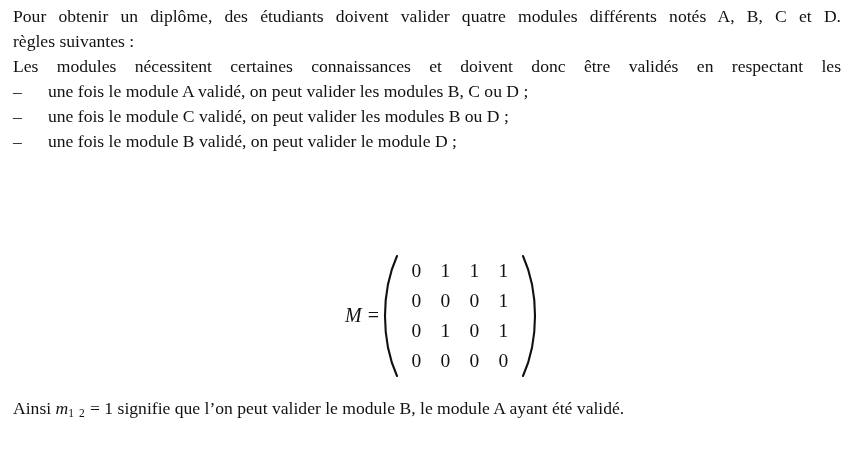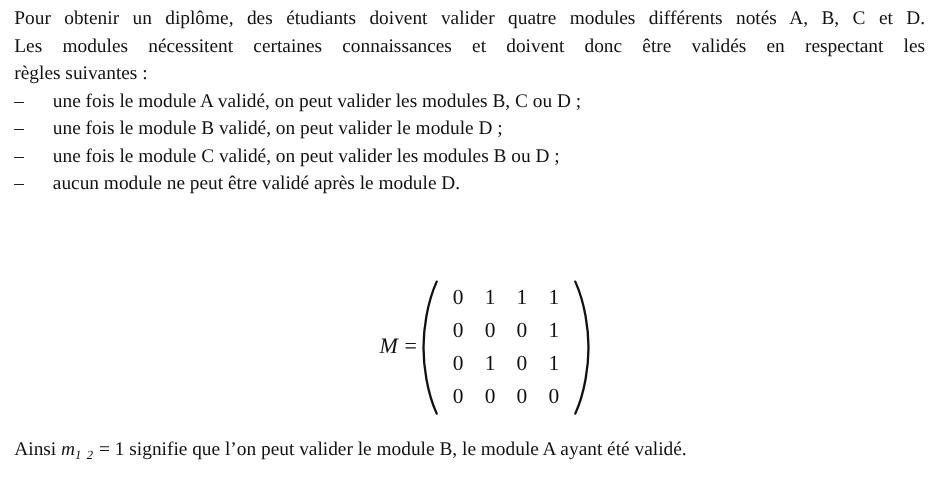--- a/index.html
+++ b/index.html
@@ -128,47 +128,43 @@
     line-height: 25px;
     white-space: nowrap;
   }
   .mvar {
     font-style: italic;
     font-family: "Liberation Serif", "DejaVu Serif", serif;
   }
   .msub {
     font-size: 11.5px;
     vertical-align: -0.28em;
-    font-style: italic;
     letter-spacing: 1px;
   }
 </style>
 </head>
 <body>
 
 <div class="page">
 
   <div class="para" id="intro-paragraph">
     <span class="ln j">Pour obtenir un diplôme, des étudiants doivent valider quatre modules différents notés A, B, C et D.</span>
+    <span class="ln">règles suivantes :</span>
     <span class="ln j">Les modules nécessitent certaines connaissances et doivent donc être validés en respectant les</span>
-    <span class="ln">règles suivantes :</span>
   </div>
 
   <div class="rules-list">
     <span class="rule-item">
       <span class="rule-dash">–</span><span class="rule-text">une fois le module A validé, on peut valider les modules B, C ou D ;</span>
     </span>
     <span class="rule-item">
-      <span class="rule-dash">–</span><span class="rule-text">une fois le module B validé, on peut valider le module D ;</span>
-    </span>
-    <span class="rule-item">
       <span class="rule-dash">–</span><span class="rule-text">une fois le module C validé, on peut valider les modules B ou D ;</span>
     </span>
     <span class="rule-item">
-      <span class="rule-dash">–</span><span class="rule-text">aucun module ne peut être validé après le module D.</span>
+      <span class="rule-dash">–</span><span class="rule-text">une fois le module B validé, on peut valider le module D ;</span>
     </span>
   </div>
 
   <div class="para" id="graph-paragraph">
   </div>
 
   <div class="matrix-block">
     <div class="matrix-inner">
       <span class="matrix-label">M</span>
       <span class="matrix-eq">=</span>

